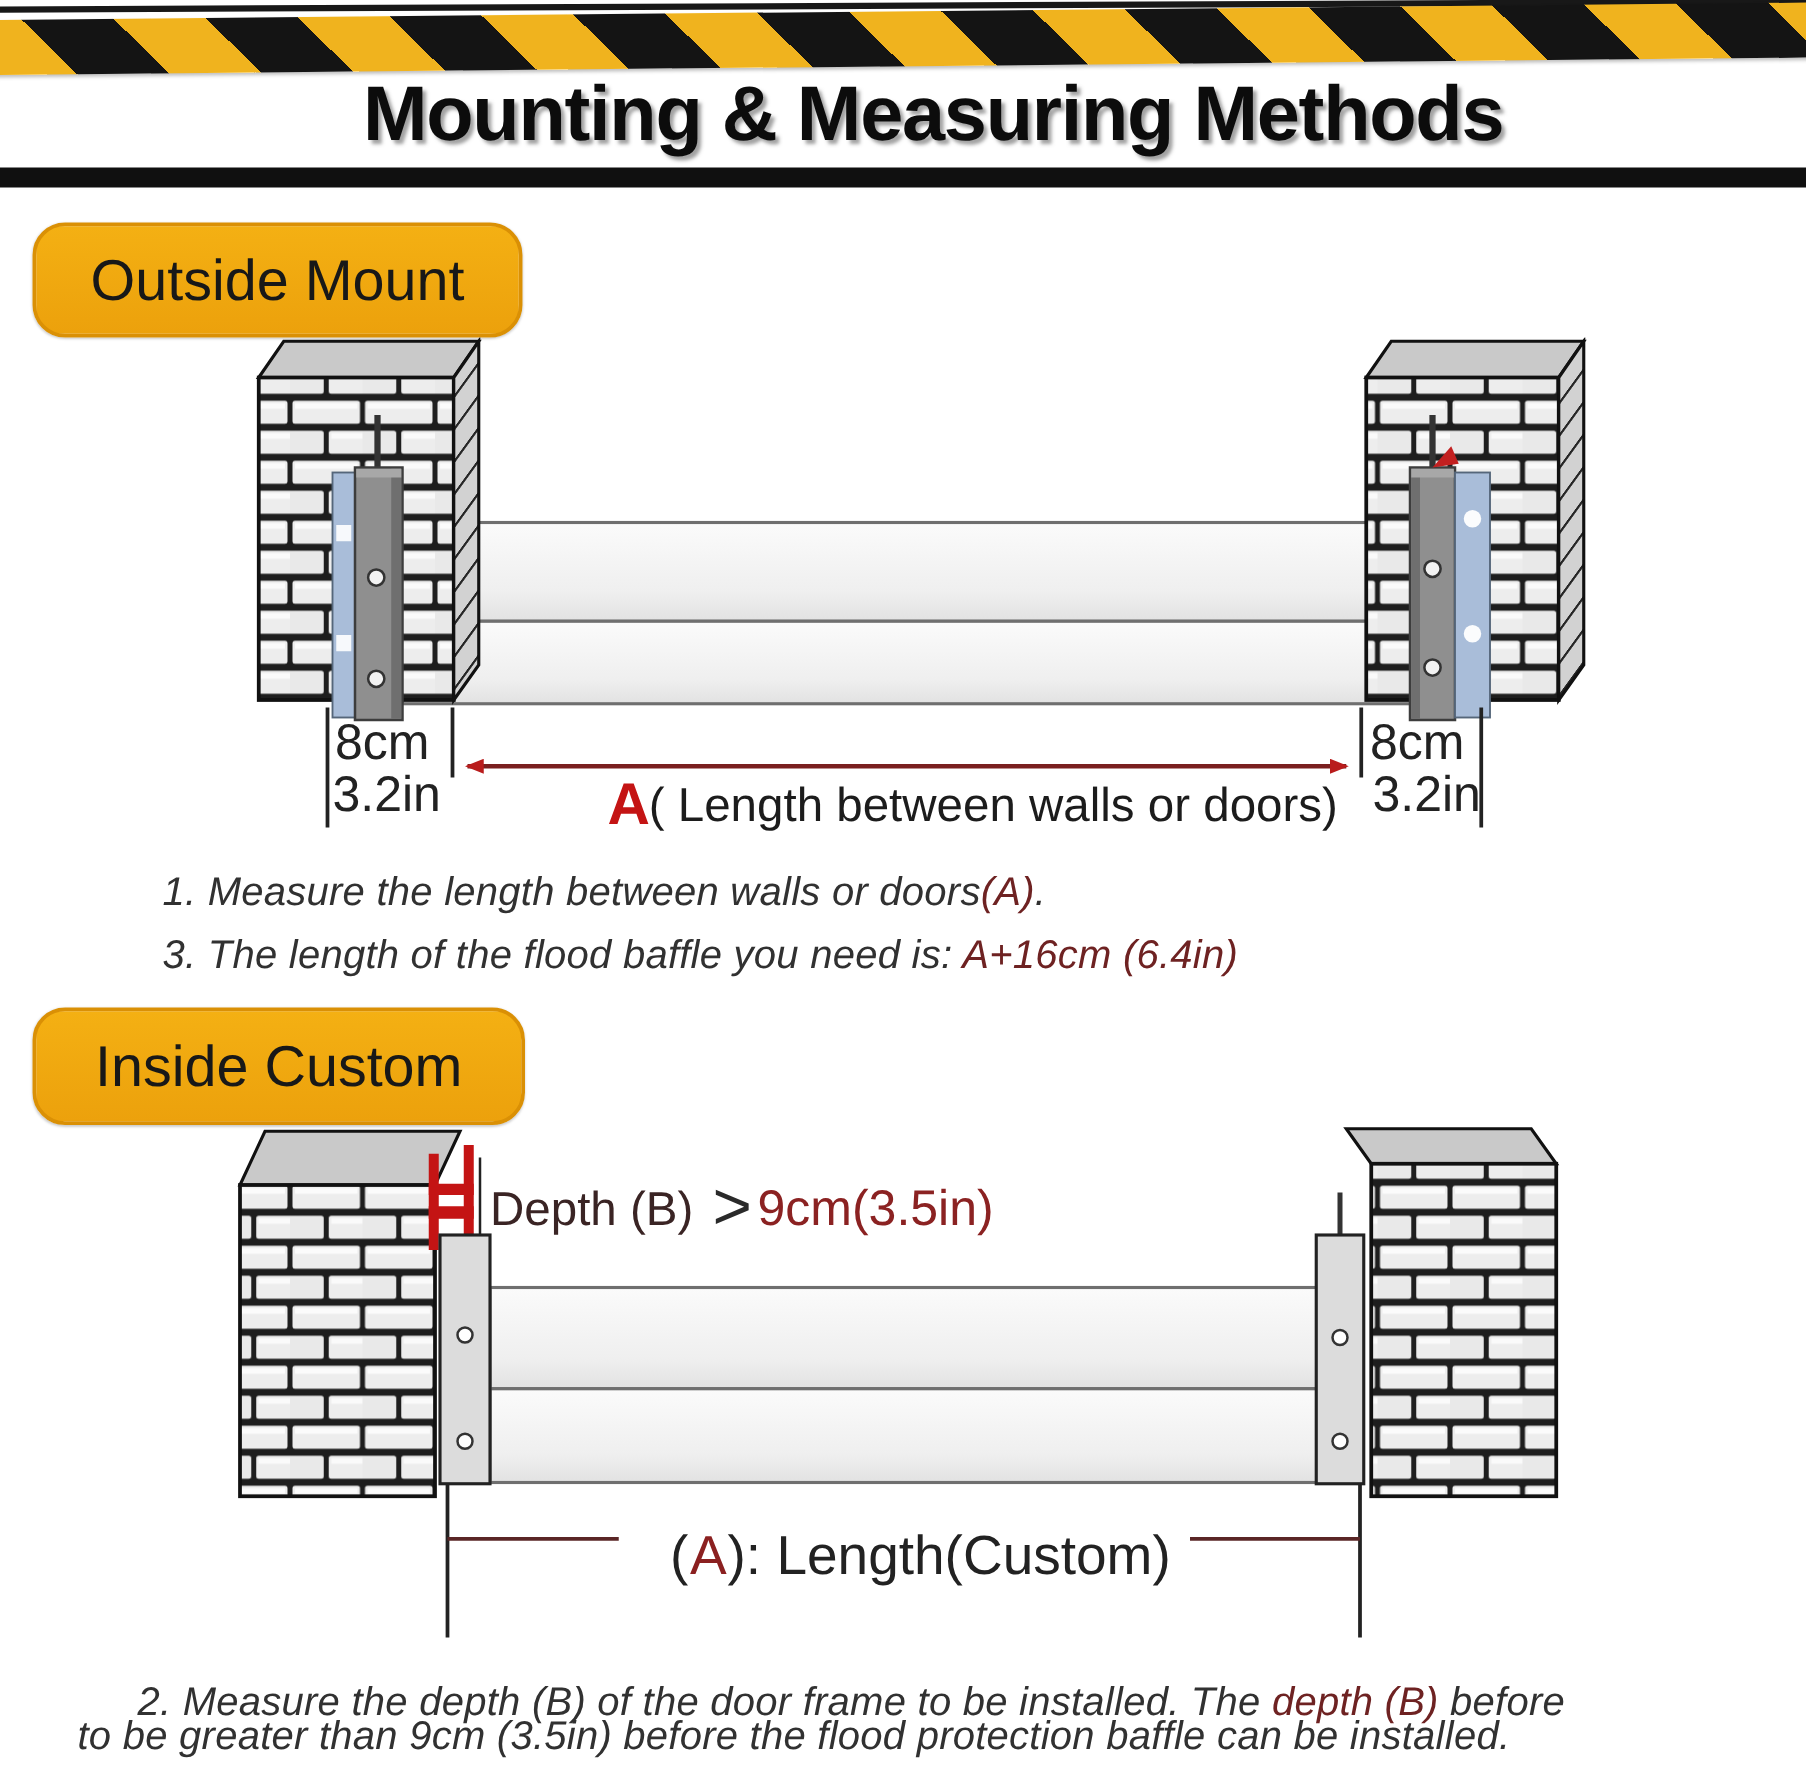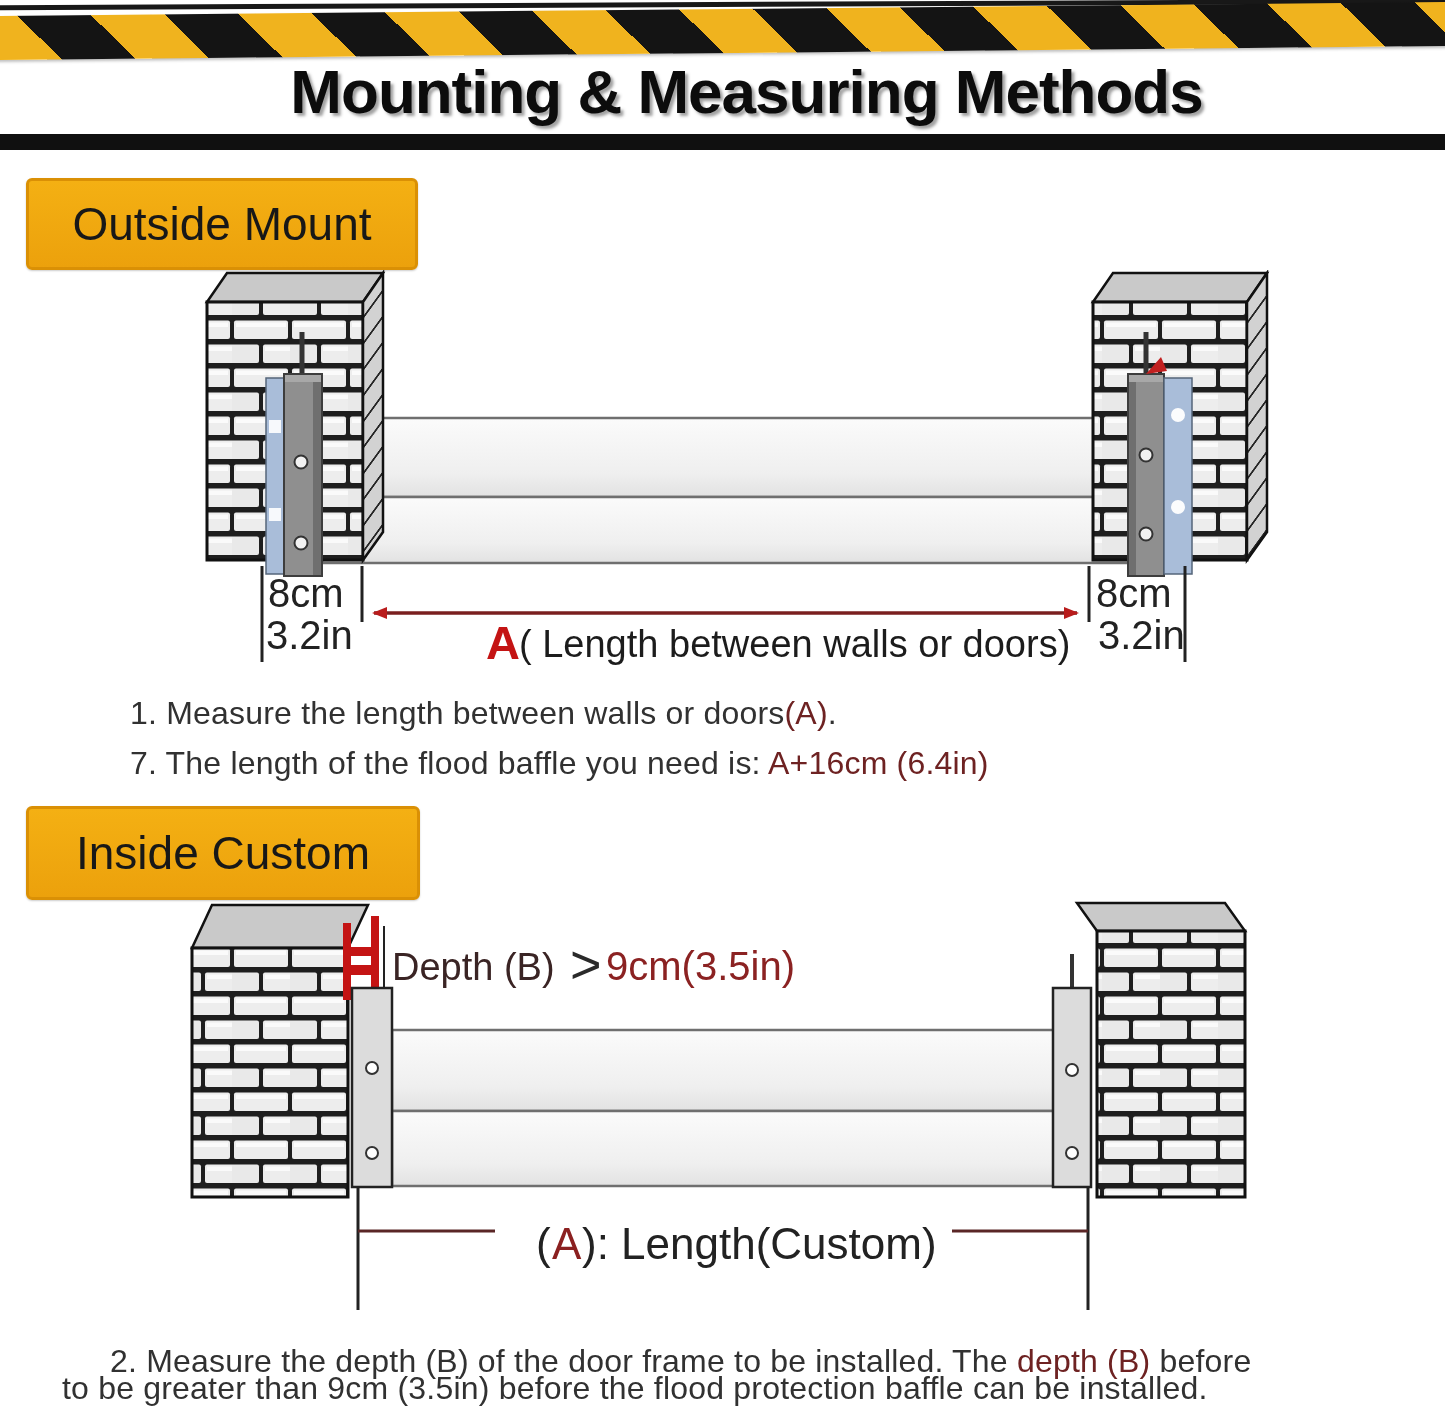--- a/index.html
+++ b/index.html
@@ -18,33 +18,33 @@
   .title{
     position:absolute;top:56px;left:0;width:100%;text-align:center;
     font-size:62px;font-weight:bold;letter-spacing:-1px;color:#0c0c0c;
     text-shadow:3px 3px 3px rgba(70,70,70,0.5);white-space:nowrap;margin-left:24px;
   }
   .blackbar{position:absolute;top:134px;left:0;width:100%;height:16px;background:#101010;}
   
   .badge{
     position:absolute;display:flex;align-items:center;justify-content:center;
     background:linear-gradient(180deg,var(--badge-yellow,#f4b013) 0%,#eca10c 100%);
-    border:3px solid #da9005;border-radius:6px;
+    border:3px solid #da9005;border-radius:26px;
     font-size:46px;color:#181818;box-shadow:0 1px 2px rgba(0,0,0,0.2);
     white-space:nowrap;
   }
   .badge-outside{top:178px;left:26px;width:386px;height:86px;}
   .badge-inside{top:806px;left:26px;width:388px;height:88px;}
   
   .diag{position:absolute;left:0;width:1445px;}
   .diag1{top:270px;height:405px;}
   .diag2{top:898px;height:415px;}
   svg text{font-family:"Liberation Sans",sans-serif;}
   
-  .step{position:absolute;font-size:32px;color:#313131;white-space:nowrap;letter-spacing:0.2px;}
+  .step{position:absolute;font-size:32px;color:#313131;white-space:nowrap;letter-spacing:0.2px;font-style:italic;}
   .o1{top:695px;left:130px;}
   .o2{top:745px;left:130px;}
   .i1{top:1288px;left:95px;}
   .i2{top:1343px;left:110px;}
   .i3{top:1370px;left:62px;}
   .red-dim{color:var(--dark-red,#6e2222);}
 </style>
 </head>
 <body>
 
@@ -135,21 +135,21 @@
       <text x="268" y="337" font-size="40">8cm</text>
       <text x="266" y="379" font-size="40">3.2in</text>
       <text x="1096" y="337" font-size="40">8cm</text>
       <text x="1098" y="379" font-size="40">3.2in</text>
       <text x="486" y="389" font-size="47" font-weight="bold" fill="#c41414">A</text>
       <text x="519" y="387" font-size="38" fill="#1c1c1c">( Length between walls or doors)</text>
     </g>
   </svg>
 
   <div class="step o1"><span>1. Measure the length between walls or doors</span><span class="red-dim">(A)</span><span>.</span></div>
-  <div class="step o2"><span>7. The length of the flood baffle you need is: </span><span class="red-dim">A+16cm (6.4in)</span></div>
+  <div class="step o2"><span>3. The length of the flood baffle you need is: </span><span class="red-dim">A+16cm (6.4in)</span></div>
 
   <div class="badge badge-inside">Inside Custom</div>
 
   <svg class="diag diag2" viewBox="0 0 1445 415" xmlns="http://www.w3.org/2000/svg">
     <defs>
       <pattern id="brick2" width="58" height="48" patternUnits="userSpaceOnUse">
         <rect width="58" height="48" fill="#1e1e1e"></rect>
         <rect x="2" y="2.5" width="54" height="18.5" rx="2" fill="#ededed"></rect>
         <rect x="4" y="4.5" width="50" height="4.5" fill="#fbfbfb"></rect>
         <rect x="-27" y="26.5" width="54" height="18.5" rx="2" fill="#e9e9e9"></rect>

